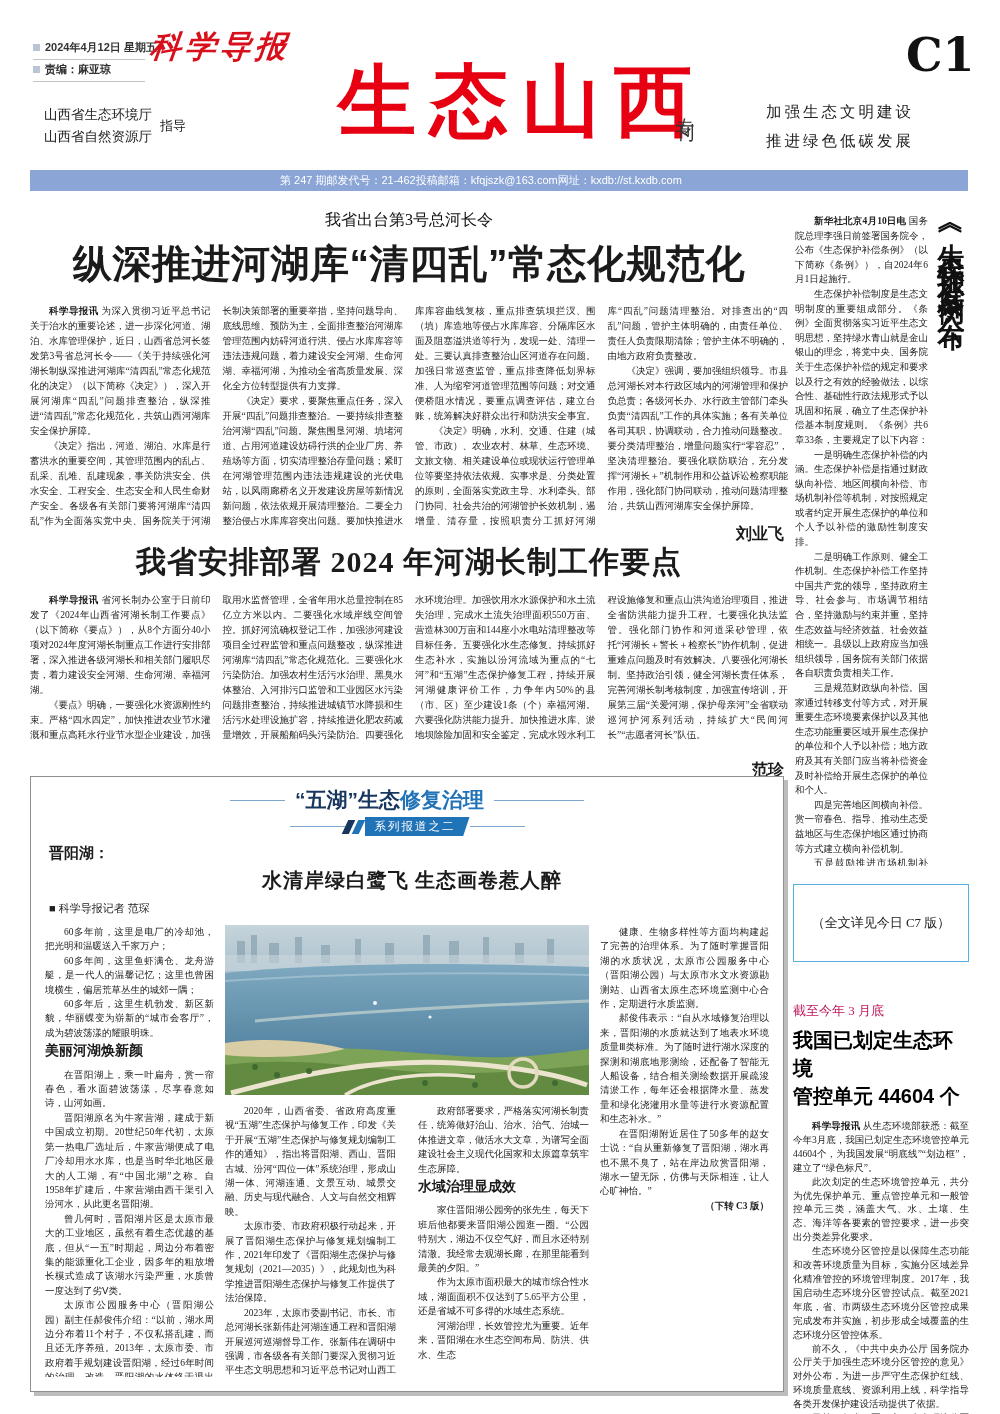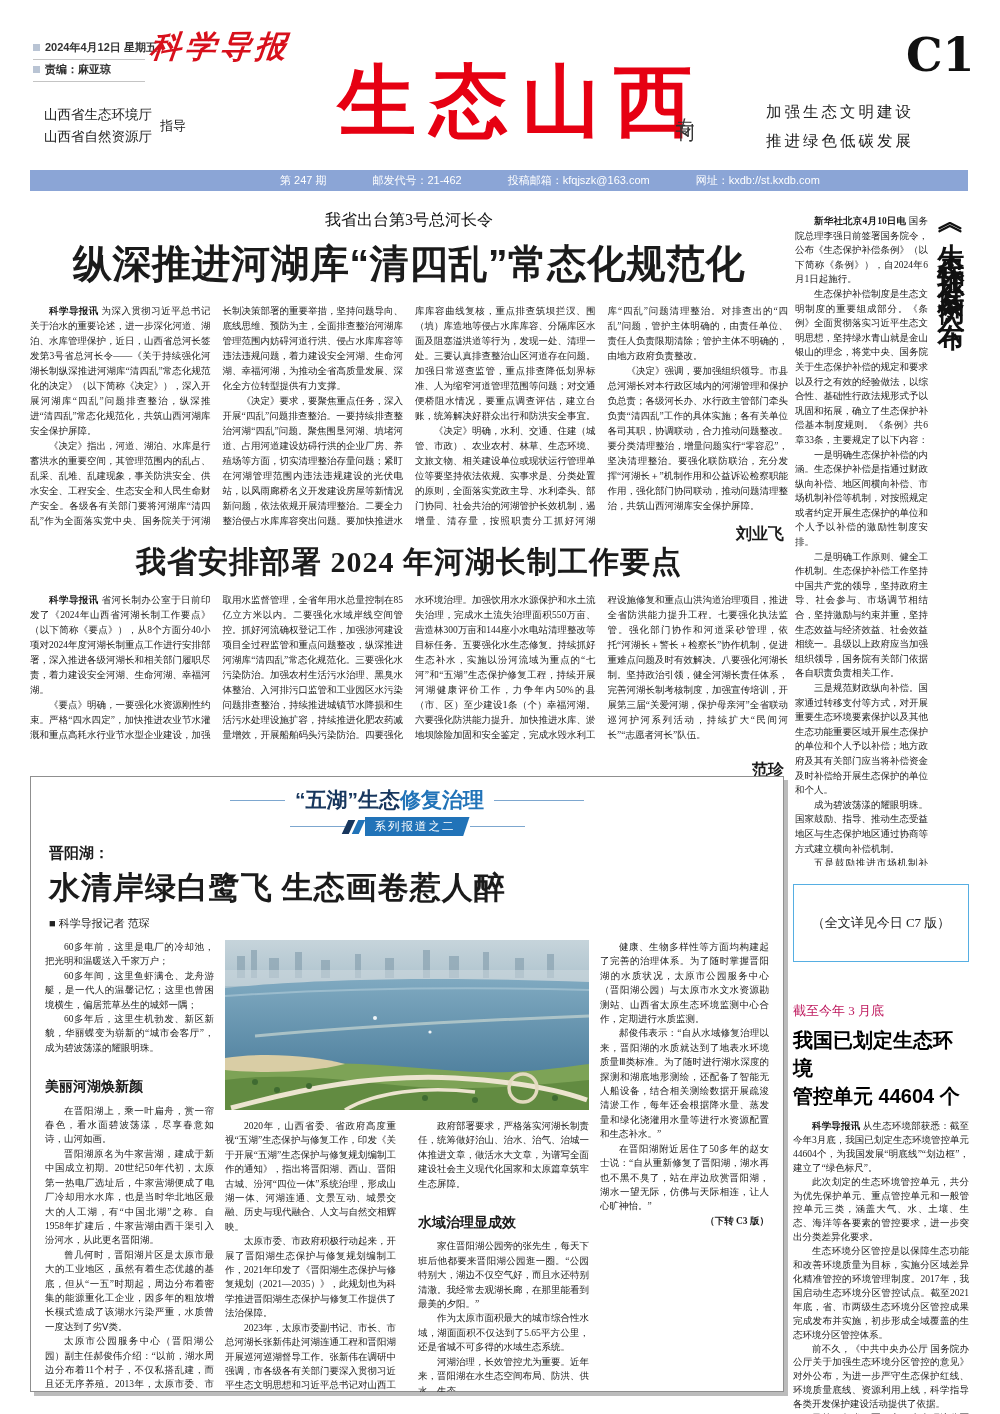--- a/index.html
+++ b/index.html
@@ -20,21 +20,21 @@
   .bigtitle{position:absolute;left:338px;top:50px;font-size:78px;font-weight:900;color:#e60012;
             letter-spacing:14px;font-family:"Liberation Serif",serif;white-space:nowrap;}
   .zk{position:absolute;left:672px;top:102px;writing-mode:vertical-rl;font-size:19px;letter-spacing:6px;color:#333;}
   .slogan{position:absolute;left:766px;top:98px;font-size:15.5px;letter-spacing:3px;line-height:1.85;color:#222;}
   .pagecode{position:absolute;left:906px;top:28px;font-size:46px;font-weight:bold;
             font-family:"DejaVu Serif",serif;color:#111;}
 
   
   .infobar{position:absolute;left:30px;top:170px;width:938px;height:21px;background:#8ba5d6;
            color:#ffffff;font-family:"Liberation Sans",sans-serif;font-size:11px;
-           display:flex;align-items:center;gap:46px;padding-left:250px;box-sizing:border-box;white-space:nowrap;}
+           display:flex;align-items:center;padding-left:250px;box-sizing:border-box;white-space:nowrap;}
 
   
   .article1{position:absolute;left:30px;top:210px;width:758px;}
   .kicker1{text-align:center;font-size:16px;color:#111;}
   .headline1{text-align:center;font-size:39px;font-weight:900;font-family:"Liberation Sans",sans-serif;
              margin-top:6px;white-space:nowrap;letter-spacing:0.5px;}
   .body-cols{margin-top:13px;column-gap:12px;text-align:justify;font-size:9.5px;line-height:15px;overflow:hidden;}
   .body-cols p{margin:0;text-indent:2em;}
   .cols4{column-count:4;}
   .a1body{height:235px;}
@@ -71,32 +71,32 @@
   .badge-line.short{width:55px;}
   .badge-title{font-family:"Liberation Sans",sans-serif;font-weight:900;font-size:21px;margin:0 10px;white-space:nowrap;}
   .badge-navy{color:#17365d;}
   .badge-blue{color:#2173b8;}
   .ribbon-row{display:flex;align-items:center;margin-top:3px;}
   .slash{display:inline-block;width:7px;height:14px;background:#2173b8;transform:skewX(-25deg);margin-right:3px;}
   .slash.dark{background:#17365d;}
   .ribbon{background:#2173b8;color:#fff;font-family:"Liberation Sans",sans-serif;font-size:11.5px;
           padding:2px 14px 2px 10px;clip-path:polygon(0 0,100% 0,94% 100%,0 100%);letter-spacing:2px;}
   .lake-kicker{margin:8px 0 0 18px;font-family:"Liberation Sans",sans-serif;font-weight:bold;font-size:15px;}
-  .lake-headline{margin:4px 8px 0 18px;font-size:31px;font-weight:900;letter-spacing:1px;
-                 font-family:"Liberation Serif",serif;white-space:nowrap;}
+  .lake-headline{margin:4px 8px 0 18px;font-size:20px;font-weight:900;letter-spacing:1px;
+                 font-family:"Liberation Serif",serif;white-space:nowrap;text-align:center;}
   .lake-byline{margin:7px 0 0 18px;font-size:11px;font-family:"Liberation Sans",sans-serif;color:#222;}
   .lake-cols{display:flex;gap:11px;margin:9px 14px 0 14px;height:452px;overflow:hidden;}
   .lcol{width:176px;font-size:9.5px;line-height:14.4px;text-align:justify;overflow:hidden;}
   .lcol p{margin:0;text-indent:2em;}
   .lmid{width:364px;flex:0 0 auto;display:flex;flex-direction:column;}
   .photo{width:364px;height:170px;flex:0 0 auto;margin-bottom:9px;}
   .lmid-cols{display:flex;gap:22px;flex:1;overflow:hidden;}
   .lmid-cols .lcol{width:176px;}
   .subhead{font-family:"Liberation Sans",sans-serif;font-weight:bold;font-size:14px;
-           margin:24px 0 10px 0;text-indent:0;}
+           margin:3px 0 10px 0;text-indent:0;}
   .turnpage{text-align:right;font-weight:bold;text-indent:0 !important;}
 </style>
 </head>
 <body>
 
 <div class="page">
 
   <div class="meta">
     <div class="meta-row">
       <span class="sq"></span>
@@ -157,21 +157,21 @@
     <div class="author" style="margin-top:-15px;">范珍</div>
   </div>
 
   <div class="rail1">
     <div class="rail1-text">
         <p><b>新华社北京4月10日电 </b>国务院总理李强日前签署国务院令，公布《生态保护补偿条例》（以下简称《条例》），自2024年6月1日起施行。</p>
         <p>生态保护补偿制度是生态文明制度的重要组成部分。《条例》全面贯彻落实习近平生态文明思想，坚持绿水青山就是金山银山的理念，将党中央、国务院关于生态保护补偿的规定和要求以及行之有效的经验做法，以综合性、基础性行政法规形式予以巩固和拓展，确立了生态保护补偿基本制度规则。《条例》共6章33条，主要规定了以下内容：</p>
         <p>一是明确生态保护补偿的内涵。生态保护补偿是指通过财政纵向补偿、地区间横向补偿、市场机制补偿等机制，对按照规定或者约定开展生态保护的单位和个人予以补偿的激励性制度安排。</p>
         <p>二是明确工作原则、健全工作机制。生态保护补偿工作坚持中国共产党的领导，坚持政府主导、社会参与、市场调节相结合，坚持激励与约束并重，坚持生态效益与经济效益、社会效益相统一。县级以上政府应当加强组织领导，国务院有关部门依据各自职责负责相关工作。</p>
         <p>三是规范财政纵向补偿。国家通过转移支付等方式，对开展重要生态环境要素保护以及其他生态功能重要区域开展生态保护的单位和个人予以补偿；地方政府及其有关部门应当将补偿资金及时补偿给开展生态保护的单位和个人。</p>
-        <p>成为碧波荡漾的耀眼明珠。国家鼓励、指导、推动生态受益地区与生态保护地区通过协商等方式建立横向补偿机制。</p>
+        <p>四是完善地区间横向补偿。赏一帘春色、指导、推动生态受益地区与生态保护地区通过协商等方式建立横向补偿机制。</p>
         <p>五是鼓励推进市场机制补偿。充分发挥市场在生态保护补偿中的作用，调动社会力量参与生态保护。</p>
       </div>
     <div class="v-headline">《生态保护补偿条例》公布</div>
   </div>
 
   <div class="rail2">
     <div class="c7box">（全文详见今日 C7 版）</div>
     <div class="kicker2">截至今年 3 月底</div>
     <div class="headline3">
       <div>我国已划定生态环境</div>

